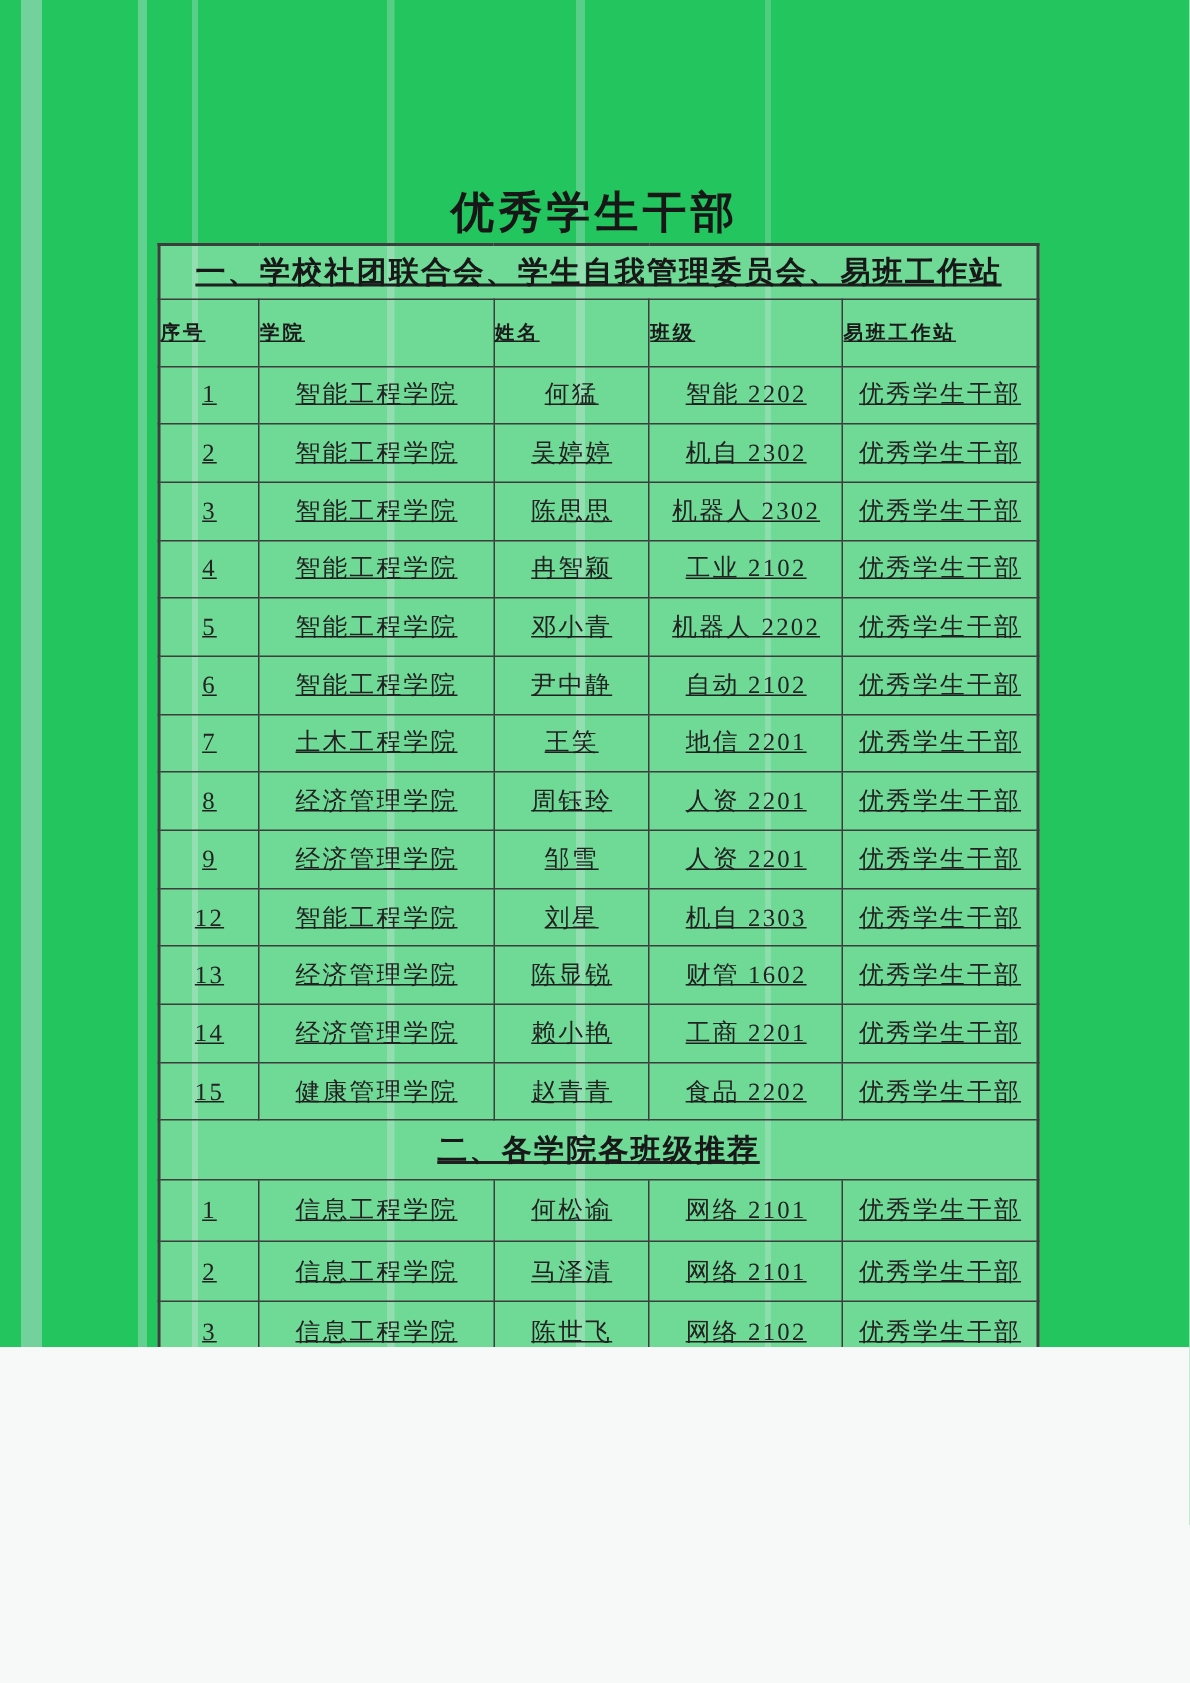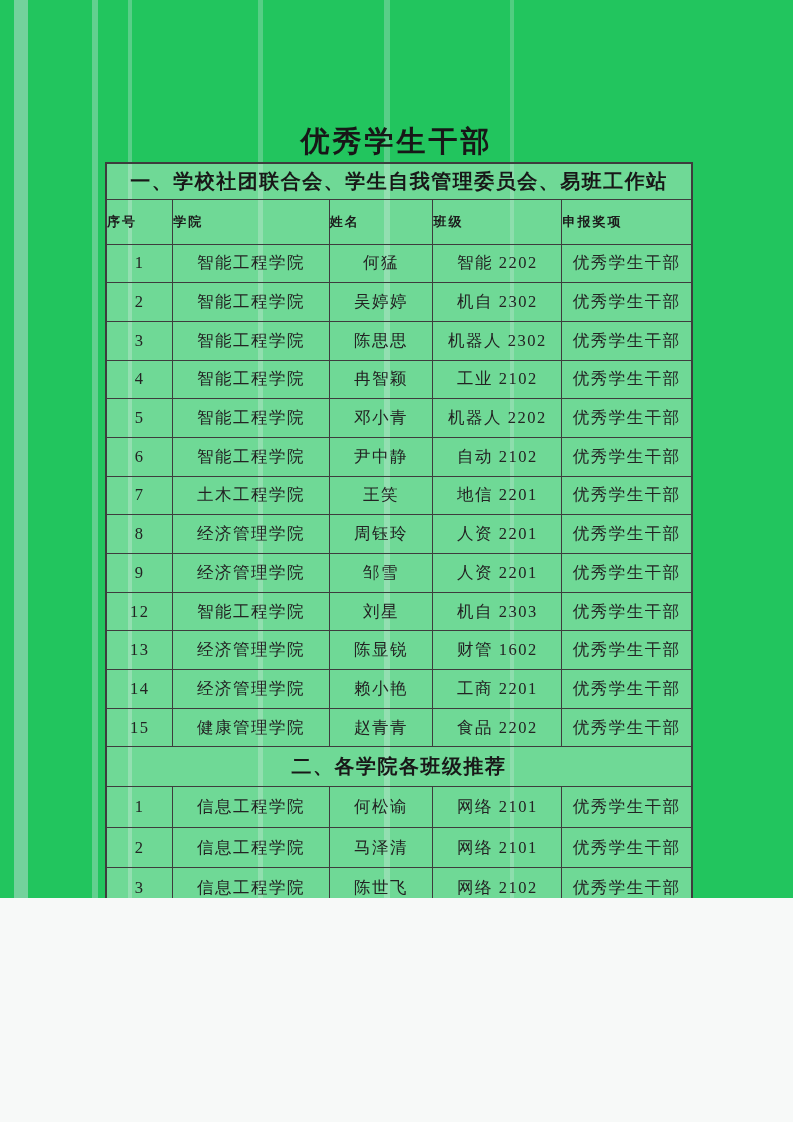--- a/index.html
+++ b/index.html
@@ -36,20 +36,21 @@
     letter-spacing: 3px;
     color: #171717;
   }
   table.awards {
     position: absolute;
     top: 162px; left: 105px;
     width: 588px;
     border-collapse: collapse;
     table-layout: fixed;
     background: rgba(255,255,255,0.35);
+    text-decoration: underline;
   }
   table.awards col.c-no    { width: 11.4%; }
   table.awards col.c-col   { width: 26.7%; }
   table.awards col.c-name  { width: 17.7%; }
   table.awards col.c-class { width: 22.0%; }
   table.awards col.c-award { width: 22.2%; }
 
   table.awards, table.awards th, table.awards td {
     border: 1.4px solid #3d3d3d;
   }
@@ -120,21 +121,21 @@
     </colgroup>
     <tbody>
       <tr>
         <td class="section-header" colspan="5">一、学校社团联合会、学生自我管理委员会、易班工作站</td>
       </tr>
       <tr>
         <th class="col-header">序号</th>
         <th class="col-header">学院</th>
         <th class="col-header">姓名</th>
         <th class="col-header">班级</th>
-        <th class="col-header">申报奖项</th>
+        <th class="col-header">易班工作站</th>
       </tr>
     </tbody>
     <tbody class="rows">
         <tr>
           <td>1</td>
           <td>智能工程学院</td>
           <td>何猛</td>
           <td>智能 2202</td>
           <td>优秀学生干部</td>
         </tr>

